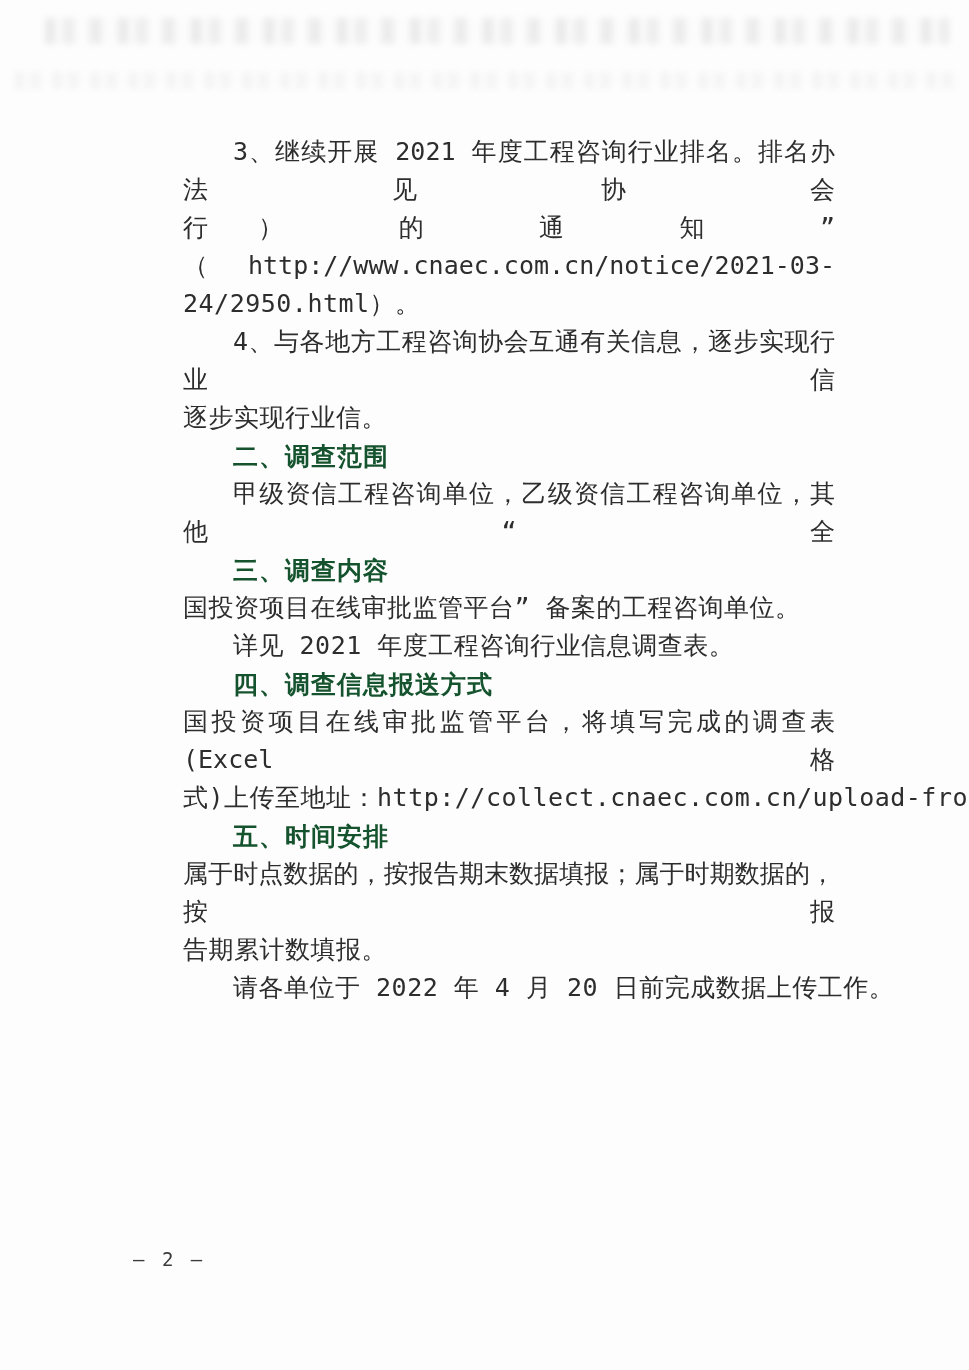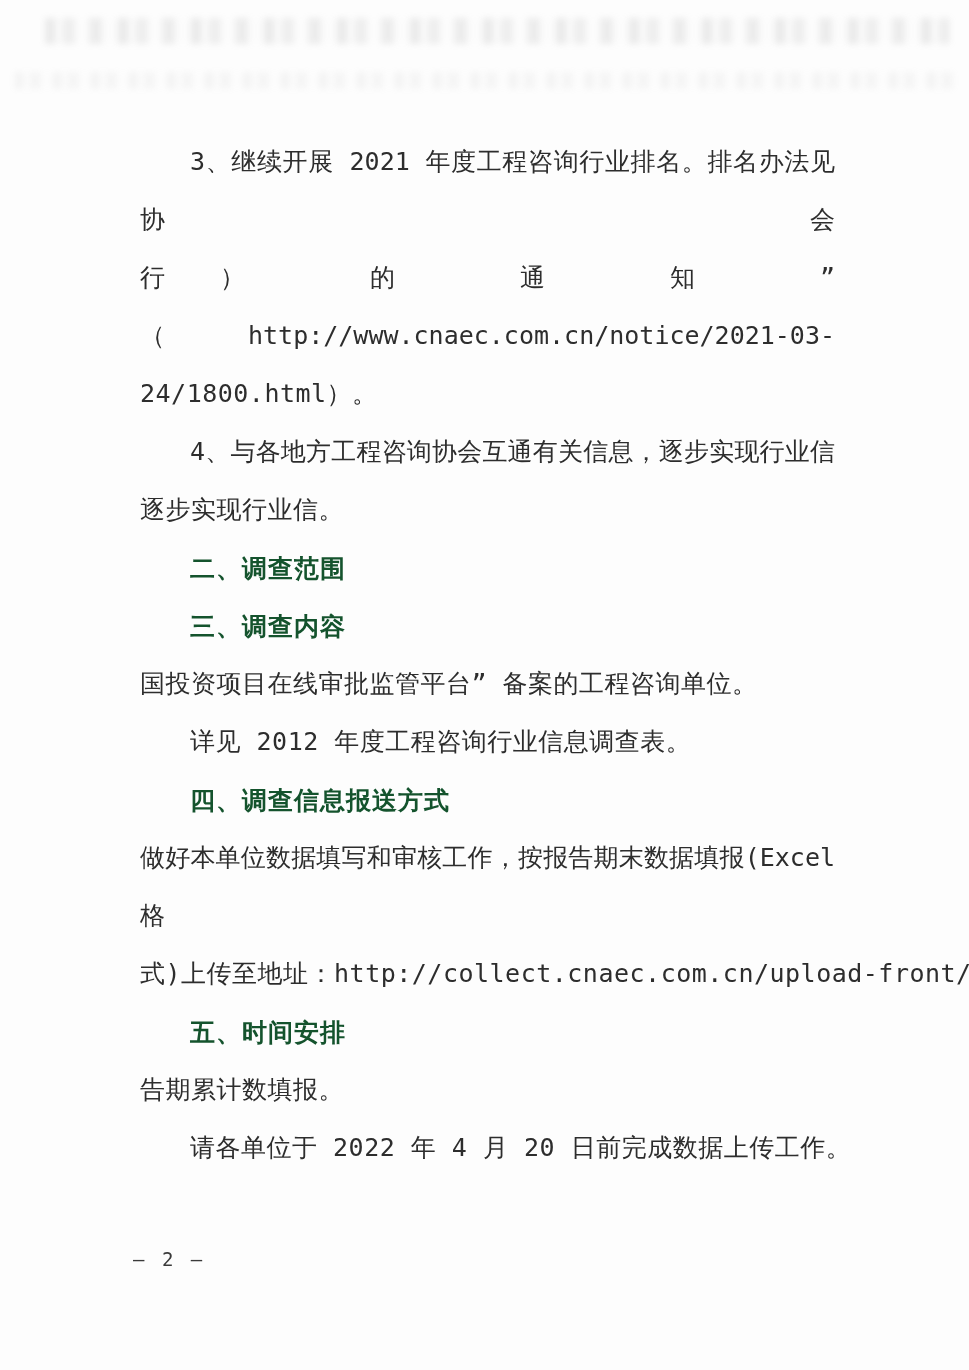--- a/index.html
+++ b/index.html
@@ -38,24 +38,25 @@
   }
   .text-block {
     position: absolute;
     left: 140px;
     top: 133px;
     width: 695px;
   }
   .line {
     font-family: "DejaVu Sans Mono", "Liberation Serif", serif;
     font-size: 25px;
-    line-height: 58px;
+    line-height: 38px;
     color: #2d2d2d;
     letter-spacing: 0.5px;
     white-space: nowrap;
+    margin-left: 43px;
   }
   .line.just {
     white-space: normal;
     text-align: justify;
     text-align-last: justify;
     letter-spacing: 0;
   }
   .line.indent {
     text-indent: 50px;
   }
@@ -80,31 +81,33 @@
 <body>
 
 <div class="page">
 
   <div class="bleed bleed-1"></div>
   <div class="bleed bleed-2"></div>
 
   <div class="text-block">
     <div class="line indent just">3、继续开展 2021 年度工程咨询行业排名。排名办法见协会</div>
     <div class="line just">行） 的 通 知 ” （http://www.cnaec.com.cn/notice/2021-03-</div>
-    <div class="line">24/1800.html）。</div>
+    <div class="line">24/2950.html）。</div>
     <div class="line indent just">4、与各地方工程咨询协会互通有关信息，逐步实现行业信</div>
     <div class="line">逐步实现行业信。</div>
     <div class="line indent heading">二、调查范围</div>
+    <div class="line indent just">甲级资信工程咨询单位，乙级资信工程咨询单位，其他“全</div>
     <div class="line indent heading">三、调查内容</div>
     <div class="line">国投资项目在线审批监管平台” 备案的工程咨询单位。</div>
-    <div class="line indent">详见 2012 年度工程咨询行业信息调查表。</div>
+    <div class="line indent">详见 2021 年度工程咨询行业信息调查表。</div>
     <div class="line indent heading">四、调查信息报送方式</div>
-    <div class="line just">做好本单位数据填写和审核工作，按报告期末数据填报(Excel 格</div>
+    <div class="line just">国投资项目在线审批监管平台，将填写完成的调查表(Excel 格</div>
     <div class="line">式)上传至地址：http://collect.cnaec.com.cn/upload-front/#/index。</div>
     <div class="line indent heading">五、时间安排</div>
+    <div class="line just">属于时点数据的，按报告期末数据填报；属于时期数据的，按报</div>
     <div class="line">告期累计数填报。</div>
     <div class="line indent">请各单位于 2022 年 4 月 20 日前完成数据上传工作。</div>
 
   </div>
 
   <div class="pagenum">— 2 —</div>
 
 </div>
 
 </body></html>

